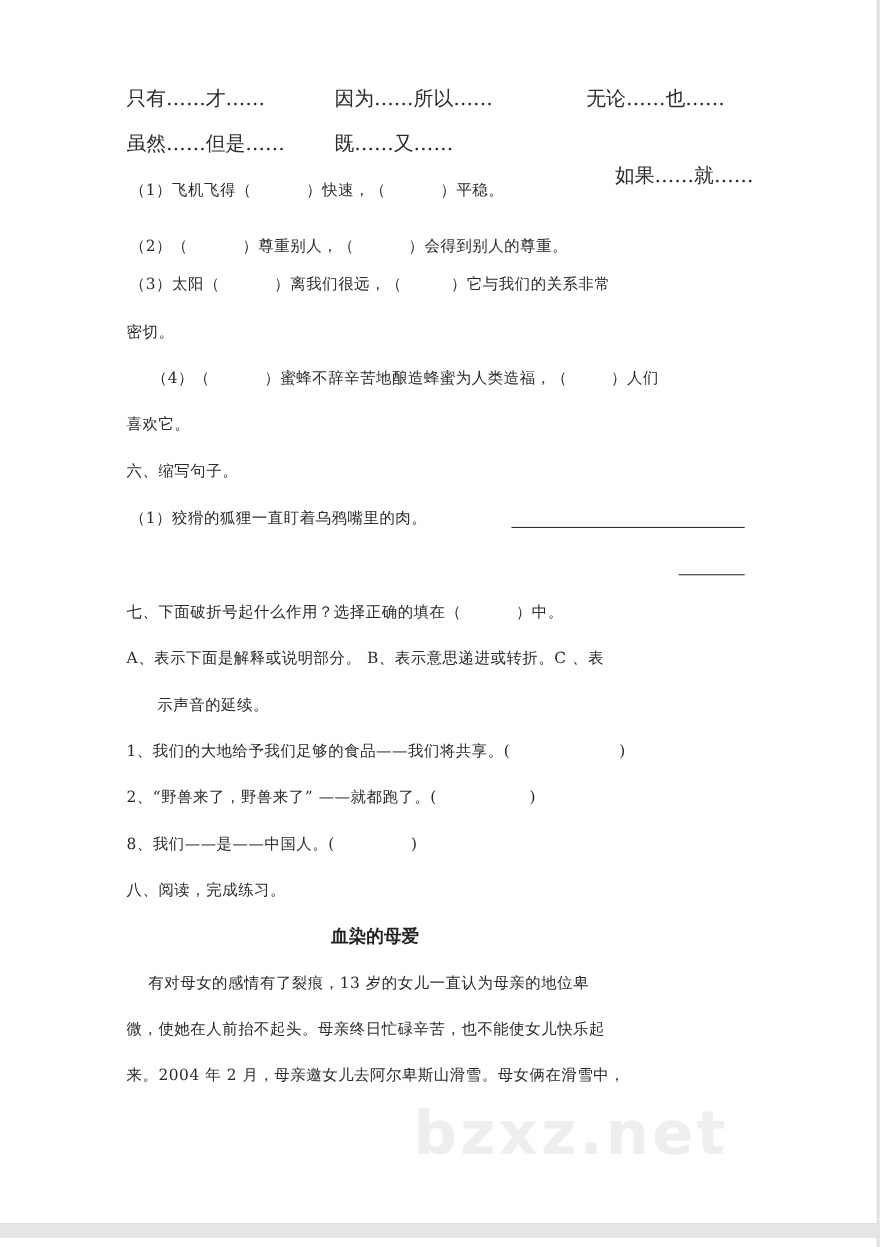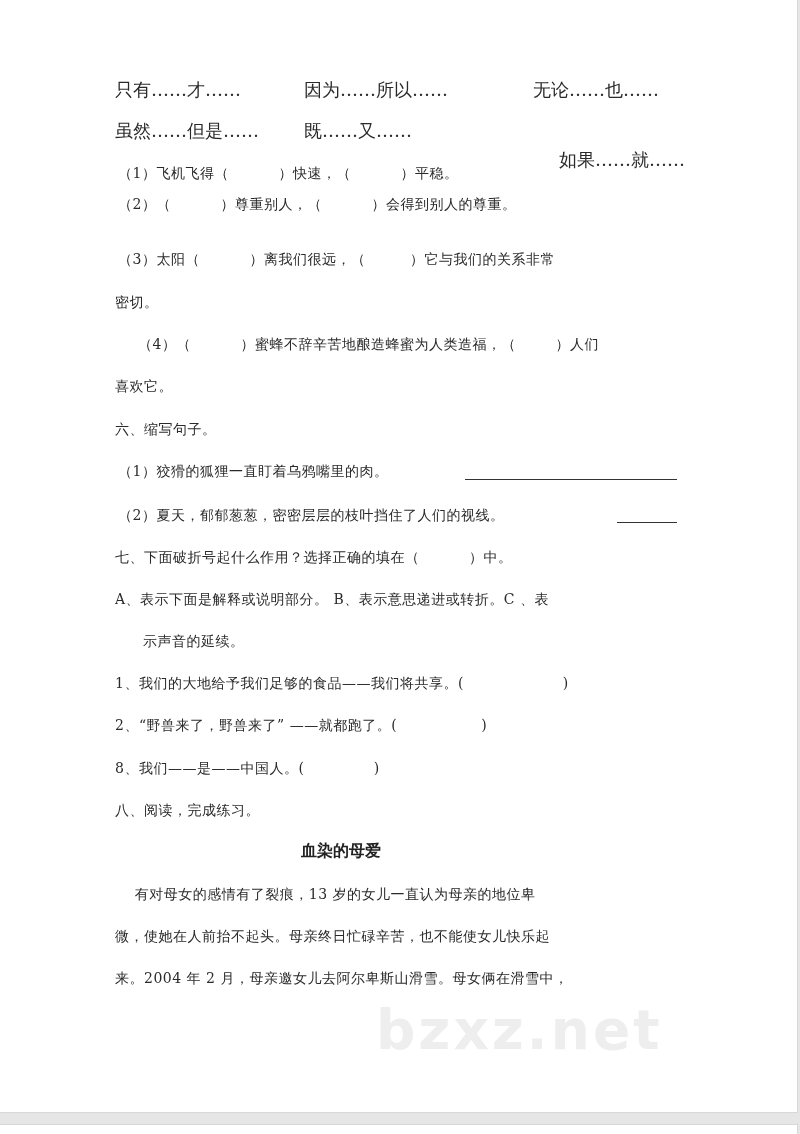--- a/index.html
+++ b/index.html
@@ -56,30 +56,29 @@
   <div>
     <span class="col" style="left:115px; top:78px;">只有……才……</span>
     <span class="col" style="left:304px; top:78px;">因为……所以……</span>
     <span class="col" style="left:533px; top:78px;">无论……也……</span>
     <span class="col" style="left:115px; top:119px;">虽然……但是……</span>
     <span class="col" style="left:304px; top:119px;">既……又……</span>
     <span class="col" style="left:559px; top:119px;margin-top:29px;">如果……就……</span>
   </div>
 
   <div class="line" style="top:161px; left:118px;">（1）飞机飞得（          ）快速，（          ）平稳。</div>
-  <div class="line" style="top:192px; left:118px;text-align:right;">（2）（          ）尊重别人，（          ）会得到别人的尊重。</div>
+  <div class="line" style="top:212px; left:118px;text-align:right;">（2）（          ）尊重别人，（          ）会得到别人的尊重。</div>
   <div class="line" style="top:247px; left:118px;">（3）太阳（          ）离我们很远，（         ）它与我们的关系非常</div>
   <div class="line" style="top:290px;">密切。</div>
   <div class="line" style="top:332px; left:118px;margin-left:20px;">（4）（          ）蜜蜂不辞辛苦地酿造蜂蜜为人类造福，（        ）人们</div>
   <div class="line" style="top:374px;">喜欢它。</div>
 
   <div class="line" style="top:417px;">六、缩写句子。</div>
   <div class="line" style="top:459px; left:118px;">（1）狡猾的狐狸一直盯着乌鸦嘴里的肉。</div>
   <div class="uline" style="left:465px; width:212px; top:479px;"></div>
-  <div class="line" style="top:503px; left:118px;">（2）夏天，郁郁葱葱，密密层层的枝叶挡住了人们的视线。</div>
   <div class="uline" style="left:617px; width:60px; top:522px;"></div>
 
   <div class="line" style="top:587px;">A、表示下面是解释或说明部分。 B、表示意思递进或转折。C 、表</div>
   <div class="line" style="top:545px;">七、下面破折号起什么作用？选择正确的填在（          ）中。</div>
   <div class="line" style="top:629px;margin-left:28px;">示声音的延续。</div>
   <div class="line" style="top:671px;">1、我们的大地给予我们足够的食品——我们将共享。(                    )</div>
   <div class="line" style="top:713px;">2、“野兽来了，野兽来了” ——就都跑了。(                 )</div>
   <div class="line" style="top:756px;">8、我们——是——中国人。(              )</div>
 
   <div class="line" style="top:798px;">八、阅读，完成练习。</div>

